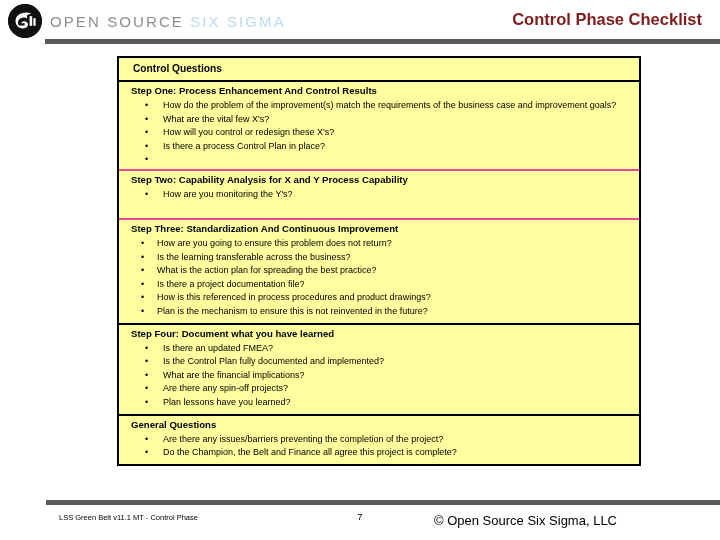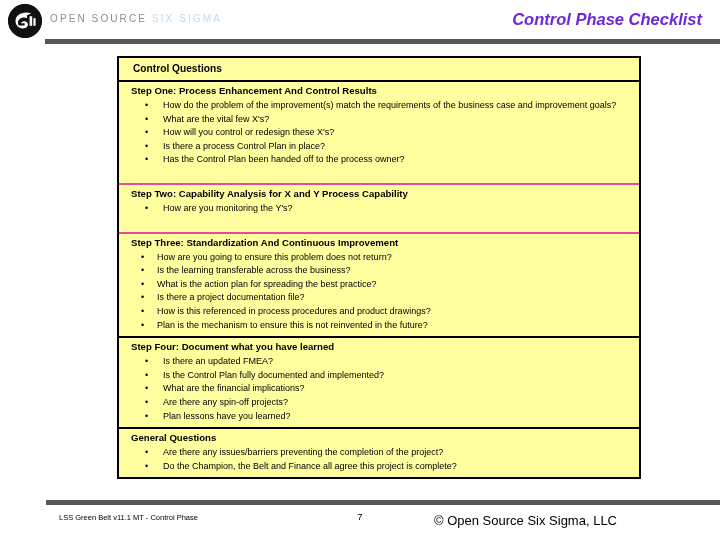--- a/index.html
+++ b/index.html
@@ -27,35 +27,34 @@
     width: 34px; height: 34px;
     border-radius: 50%;
     background: #111111;
     overflow: hidden;
   }
   #brand-logo svg { display: block; }
 
   #brand-text {
     position: absolute;
     left: 50px; top: 13px;
-    font-size: 10px;
+    font-size: 15px;
     letter-spacing: 2.1px;
     font-weight: 400;
     white-space: nowrap;
   }
   .brand-os { color: #8d8d8d; }
   .brand-ss { color: #b9dcf0; }
 
   #slide-title {
     position: absolute;
     right: 18px; top: 10px;
     font-size: 16.5px;
-    font-style: italic;
     font-weight: 700;
-    color: #6d28d9;
+    color: #7f1d1d;
     white-space: nowrap;
   }
 
   #header-rule {
     position: absolute;
     left: 45px; top: 39px;
     width: 675px; height: 5px;
     background: #595959;
   }
 
@@ -181,21 +180,21 @@
     <div class="cl-heading indent-more" style="font-size:10.2px;padding-top:5px;padding-bottom:5px;">Control Questions</div>
   </div>
 
   <div class="cl-section line-above">
     <div class="cl-heading">Step One: Process Enhancement And Control Results</div>
     <ul class="cl-list">
       <li class="cl-item"><span class="bullet">•</span><span>How do the problem of the improvement(s) match the requirements of the business case and improvement goals?</span></li>
       <li class="cl-item"><span class="bullet">•</span><span>What are the vital few X's?</span></li>
       <li class="cl-item"><span class="bullet">•</span><span>How will you control or redesign these X's?</span></li>
       <li class="cl-item"><span class="bullet">•</span><span>Is there a process Control Plan in place?</span></li>
-      <li class="cl-item"><span class="bullet">•</span><span>Has the Control Plan been handed off to the process owner?</span></li>
+      <li class="cl-item"><span class="bullet">•</span></li>
     </ul>
   </div>
 
   <div class="cl-section gap-above">
     <div class="cl-heading">Step Two: Capability Analysis for X and Y Process Capability</div>
     <ul class="cl-list">
       <li class="cl-item"><span class="bullet">•</span><span>How are you monitoring the Y's?</span></li>
     </ul>
   </div>
 

